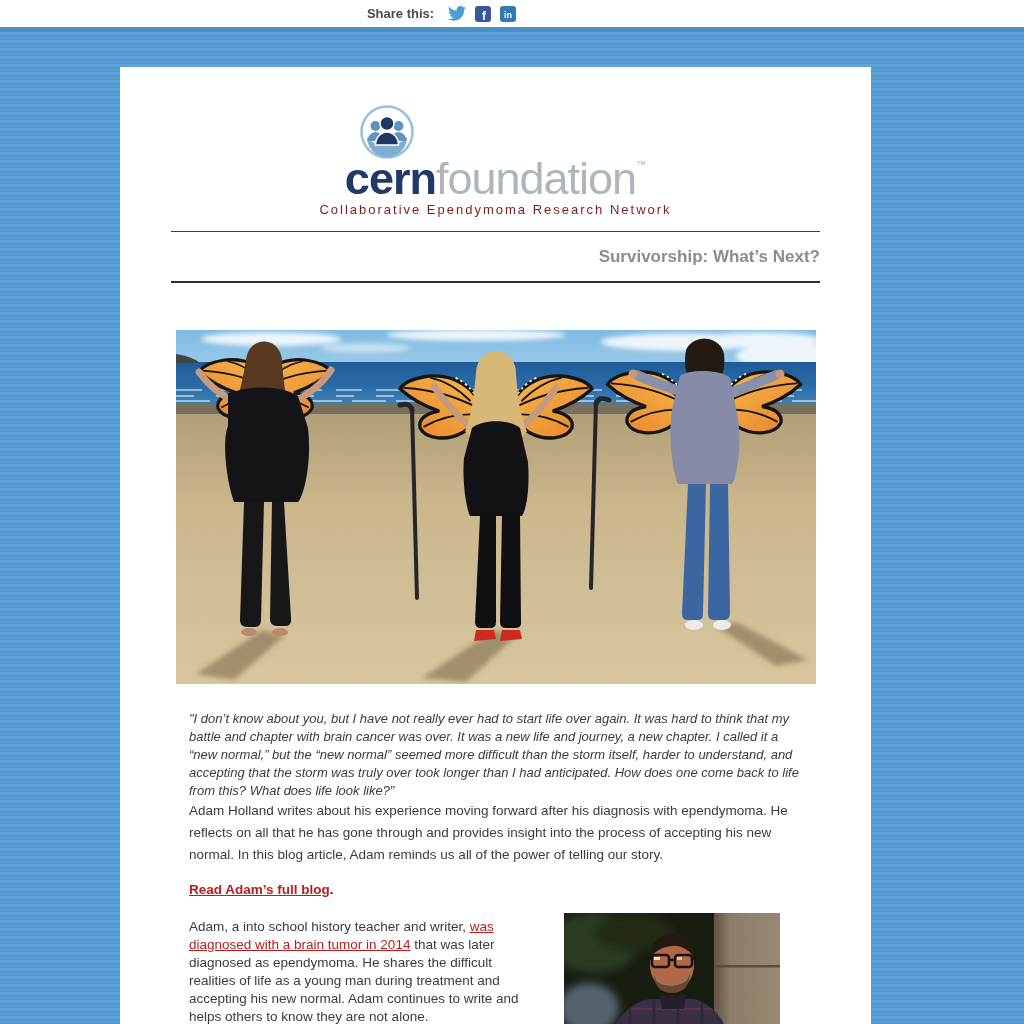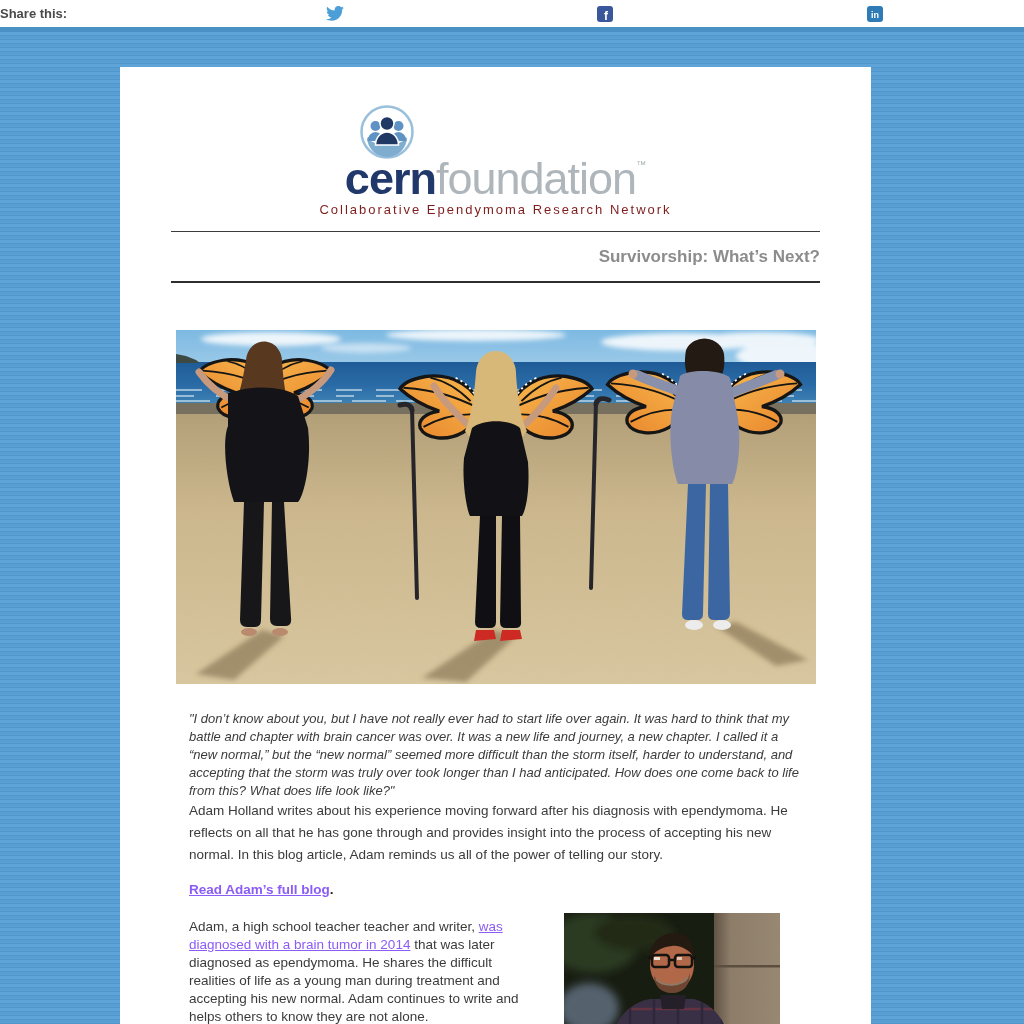--- a/index.html
+++ b/index.html
@@ -9,21 +9,21 @@
     background: repeating-linear-gradient(180deg,
       #5ea4d9 0px, #5ea4d9 3px,
       #5197cb 3px, #5197cb 4px,
       #589ed3 4px, #589ed3 7px,
       #4f96cc 7px, #4f96cc 8px);
   }
 
   
   .share-bar {
     height: 27px; background: #ffffff;
-    display: flex; align-items: center; justify-content: space-between;
+    display: flex; align-items: center; justify-content: center;
     padding-right: 141px; gap: 9px;
   }
   .share-label { font-size: 13px; font-weight: bold; color: #4a4a4a; margin-right: 5px; }
   .soc { display: inline-flex; align-items: center; justify-content: center; cursor: pointer; }
   .top-rule { height: 5px; background: #4a92c5; }
 
   
   .card {
     position: absolute; left: 120px; top: 67px; width: 751px; height: 957px;
     background: #ffffff; overflow: hidden;
@@ -47,21 +47,21 @@
 
   
   .hero { margin: 47px 55px 0 56px; width: 640px; height: 354px; }
   .hero svg { display: block; }
 
   
   .content { padding: 0 69px; color: #3b3b3b; }
   .quote { margin-top: 26px; font-size: 13px; line-height: 18px; font-style: italic; }
   .body-p { font-size: 13.5px; line-height: 22px; }
   .link-line { margin-top: 16px; font-size: 13.5px; font-weight: bold; }
-  a.lnk { color: #8b5cf6; text-decoration: underline; cursor: pointer; margin-top: 48px; }
+  a.lnk { color: #b91c1c; text-decoration: underline; cursor: pointer; margin-top: 48px; }
   a.lnk-bold { font-weight: bold; }
 
   .meet { position: relative; margin-top: 21px; padding: 0 69px; color: #3b3b3b; }
   .meet h2 { font-size: 19px; font-weight: bold; color: #1c1c1c; }
   .meet-text { width: 347px; margin-top: 15px; font-size: 13.5px; line-height: 18px; }
   .adam-photo { position: absolute; top: -5px; right: 91px; width: 216px; height: 165px; }
   .adam-photo svg { display: block; }
 </style>
 </head>
 <body>
@@ -304,17 +304,17 @@
             <path d="M105,47 H111"></path>
               <path d="M88,46 L84,44"></path>
               <path d="M128,46 L132,44"></path>
           </g>
           <rect x="90" y="44" width="6" height="3" fill="#f5efe2" opacity="0.9"></rect>
           <rect x="113" y="44" width="5" height="3" fill="#f5efe2" opacity="0.7"></rect>
         </g>
       </svg>
     </div>
 
-    <p class="meet-text"><span>Adam, a high school teacher teacher and writer, </span><a class="lnk">was diagnosed with a brain tumor in 2014</a><span> that was later diagnosed as ependymoma. He shares the difficult realities of life as a young man during treatment and accepting his new normal. Adam continues to write and helps others to know they are not alone.</span></p>
+    <p class="meet-text"><span>Adam, a into school history teacher and writer, </span><a class="lnk">was diagnosed with a brain tumor in 2014</a><span> that was later diagnosed as ependymoma. He shares the difficult realities of life as a young man during treatment and accepting his new normal. Adam continues to write and helps others to know they are not alone.</span></p>
 
   </div>
 
 </div>
 
 </body></html>

